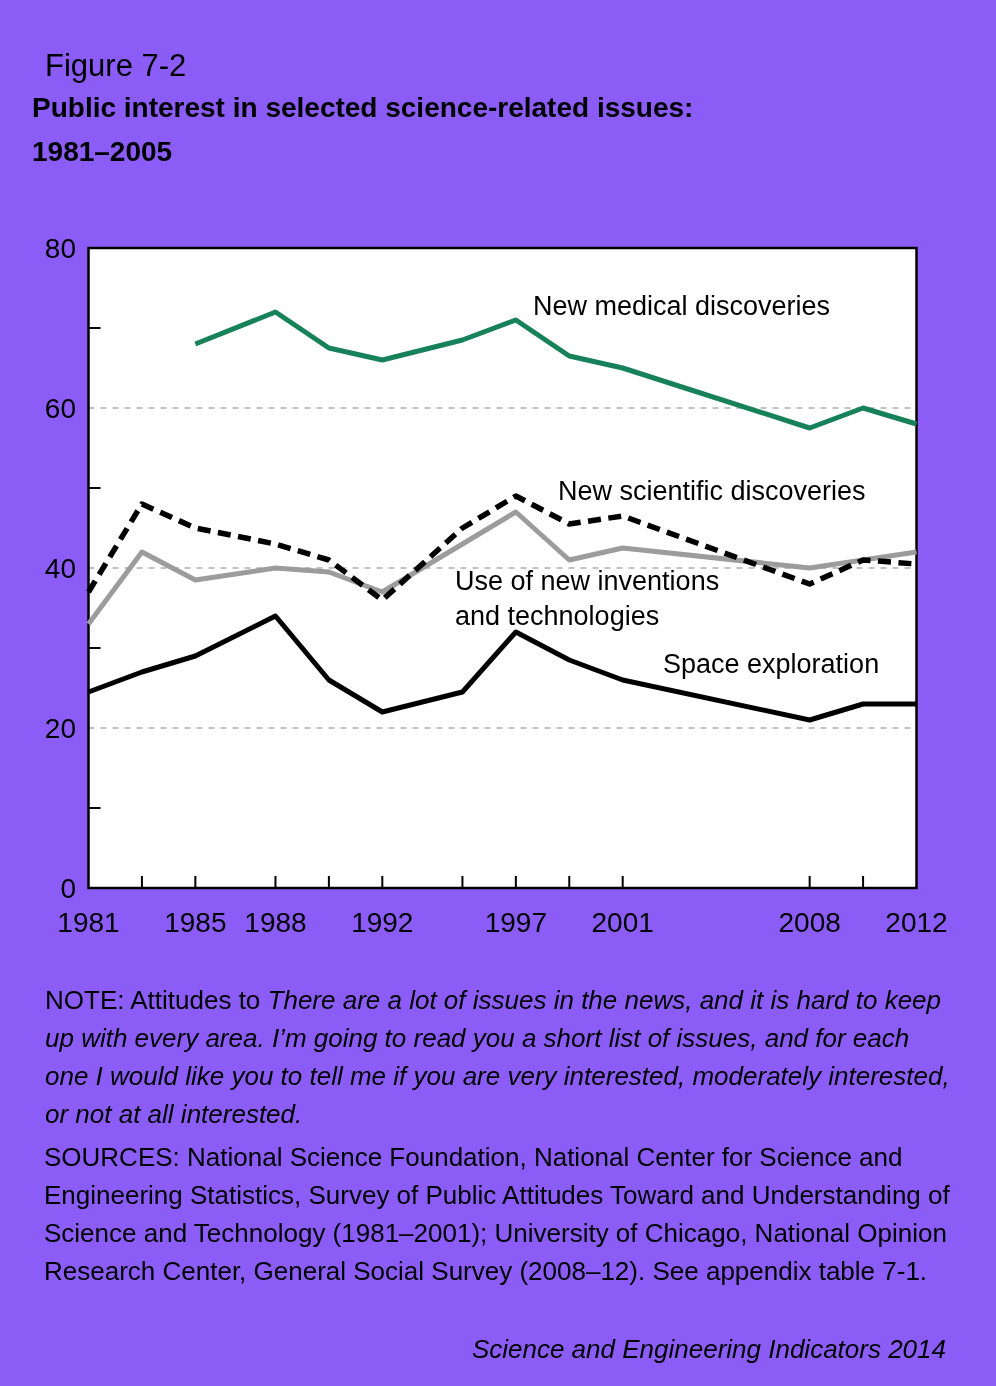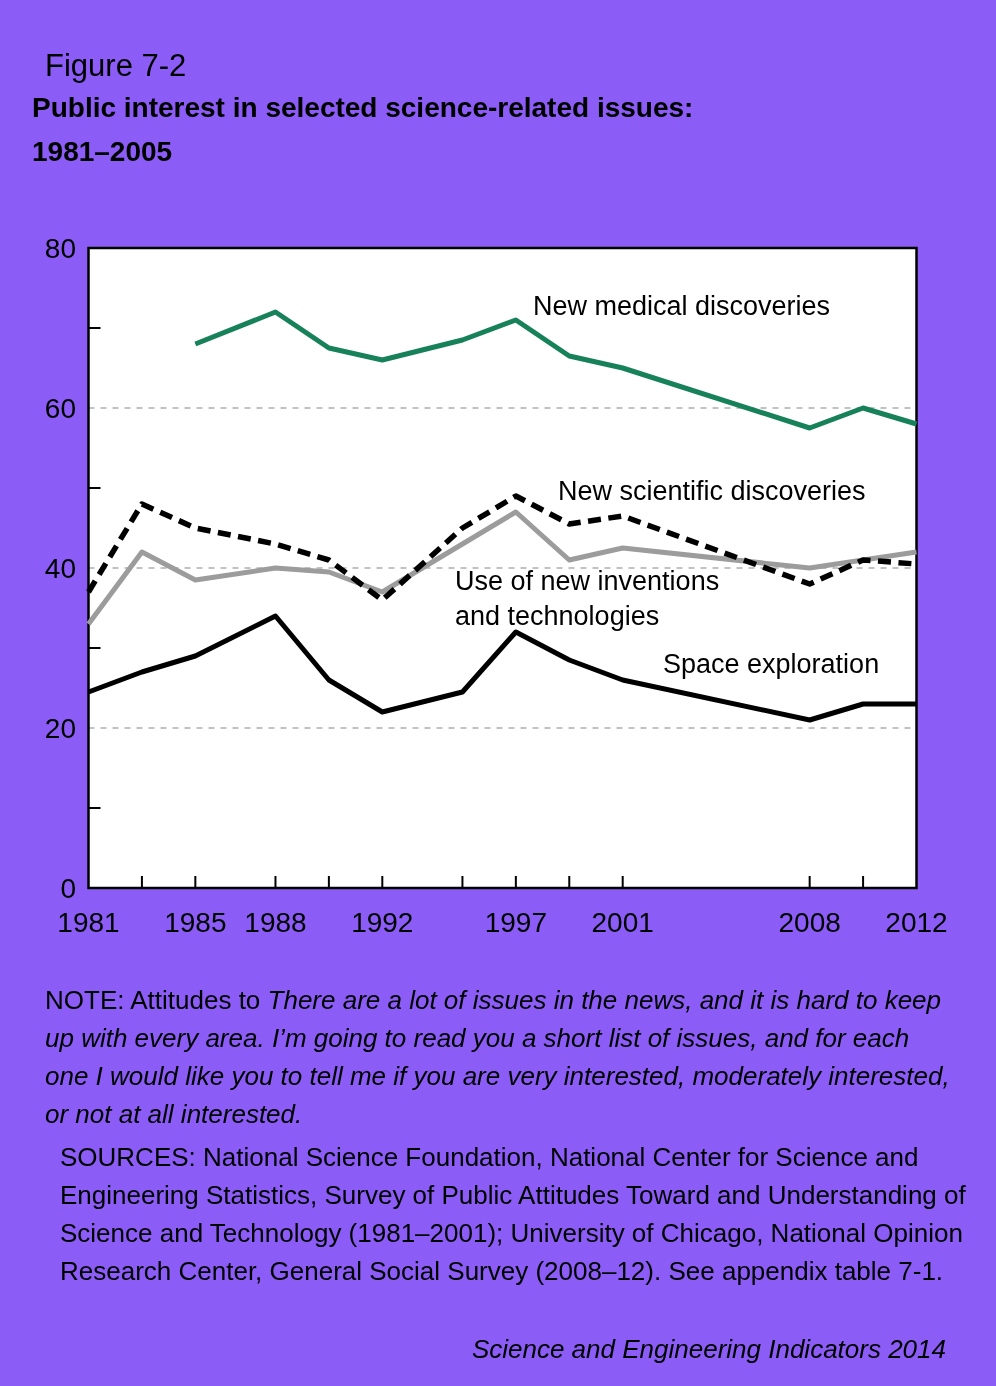--- a/index.html
+++ b/index.html
@@ -7,21 +7,21 @@
     position:relative;width:996px;height:1386px;background:#8b5cf6;
     font-family:"Liberation Sans",sans-serif;color:#000;overflow:hidden;
   }
   .fig-label{position:absolute;left:45px;top:48px;font-size:31px;font-weight:400;}
   .fig-title{position:absolute;left:32px;top:86px;margin:0;font-size:28px;font-weight:bold;line-height:44px;width:912px;}
   .y-title{position:absolute;left:45px;top:184px;font-size:26px;}
   .chart{position:absolute;left:0;top:230px;}
   .chart text{font-family:"Liberation Sans",sans-serif;fill:#000;}
   .note{position:absolute;left:45px;top:981px;width:914px;font-size:26px;line-height:38px;}
   .note em{font-style:italic;}
-  .sources{position:absolute;left:60px;top:1138px;width:914px;font-size:26px;line-height:38px;}
+  .sources{position:absolute;left:44px;top:1138px;width:914px;font-size:26px;line-height:38px;}
   .attribution{position:absolute;right:50px;top:1334px;font-size:26px;font-style:italic;}
 </style>
 </head>
 <body>
 
 <div class="page">
 
   <div class="fig-label">Figure 7-2</div>
 
   <h1 class="fig-title"><span>Public interest in selected science-related issues:</span><br><span>1981–2005</span></h1>

